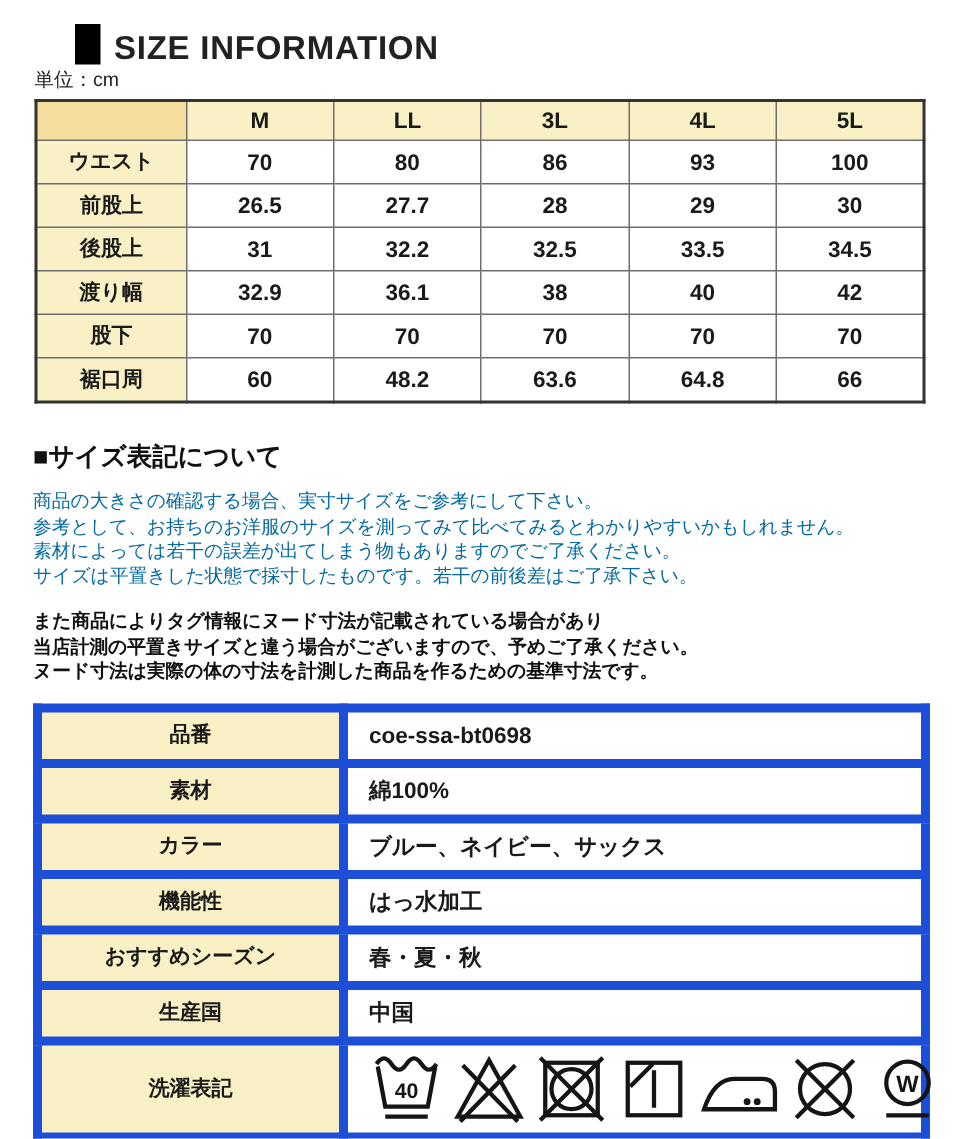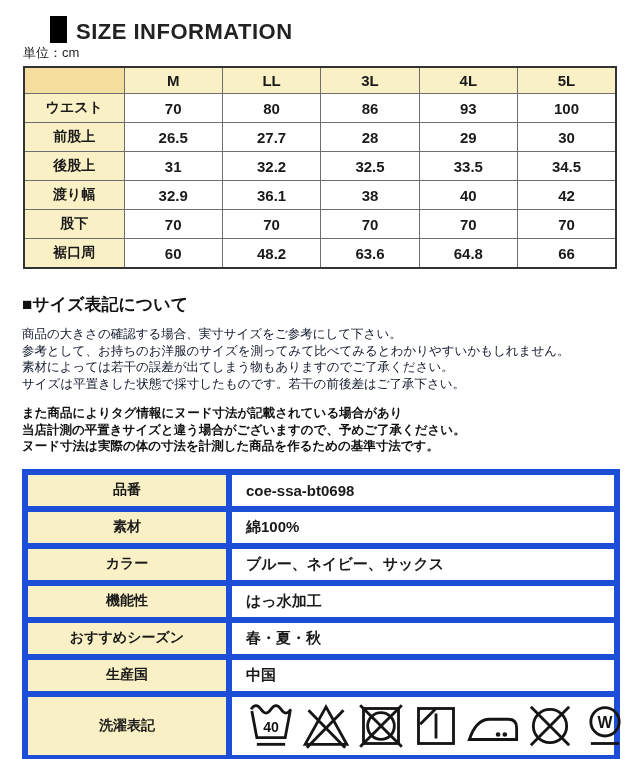--- a/index.html
+++ b/index.html
@@ -21,22 +21,22 @@
   table{border-collapse:collapse;table-layout:fixed;}
   .size-table{margin-left:23px;width:594px;border:2px solid #333;}
   .size-table th,.size-table td{border:1px solid #6e6e6e;text-align:center;padding:0;}
   .size-table thead th{height:25px;background:#faf0c5;font-size:15px;font-weight:700;}
   .size-table th.corner{background:#f5de9d;}
   .size-table td.rowlabel{background:#faf0c5;font-size:14px;font-weight:700;height:28px;}
   .size-table td.val{background:#fff;font-size:15px;font-weight:700;}
 
   
   .note-heading{margin:24px 0 10px 22px;font-size:17px;font-weight:700;color:#111;}
-  .para{margin:0 0 0 22px;font-size:12.5px;line-height:16.5px;color:#0f172a;}
-  .para.bold{margin-top:14px;font-weight:700;color:#111;font-family:Liberation Mono, monospace;}
+  .para{margin:0 0 0 22px;font-size:12.5px;line-height:16.5px;color:#0369a1;}
+  .para.bold{margin-top:14px;font-weight:700;color:#111;}
 
   
   .detail-table{margin:13px 0 0 22px;width:598px;border:2px solid #333;}
   .detail-table td{border:6px solid #1d4ed8;padding:0;}
   .detail-table td.dlabel{width:198px;background:#faf0c5;text-align:center;font-size:14px;font-weight:700;height:31px;}
   .detail-table td.dval{background:#fff;text-align:left;font-size:15px;font-weight:700;padding-left:14px;}
   .detail-table tr.care-row td.dlabel{height:57px;}
 
   .care-symbols{display:flex;align-items:center;gap:5px;padding:2px 0;}
   .care-symbols svg{display:block;}

